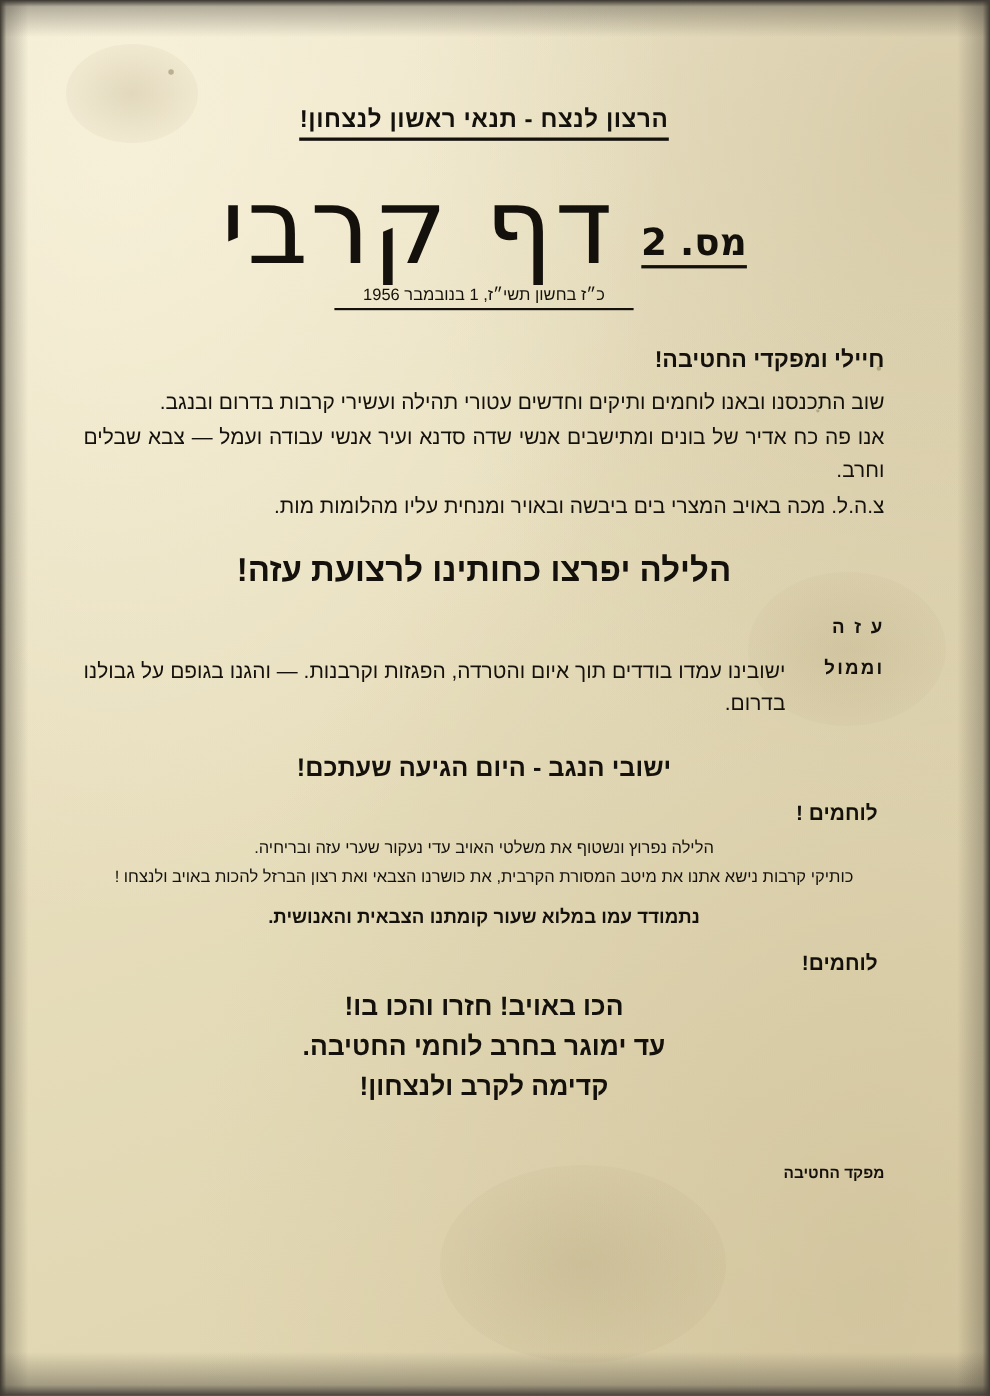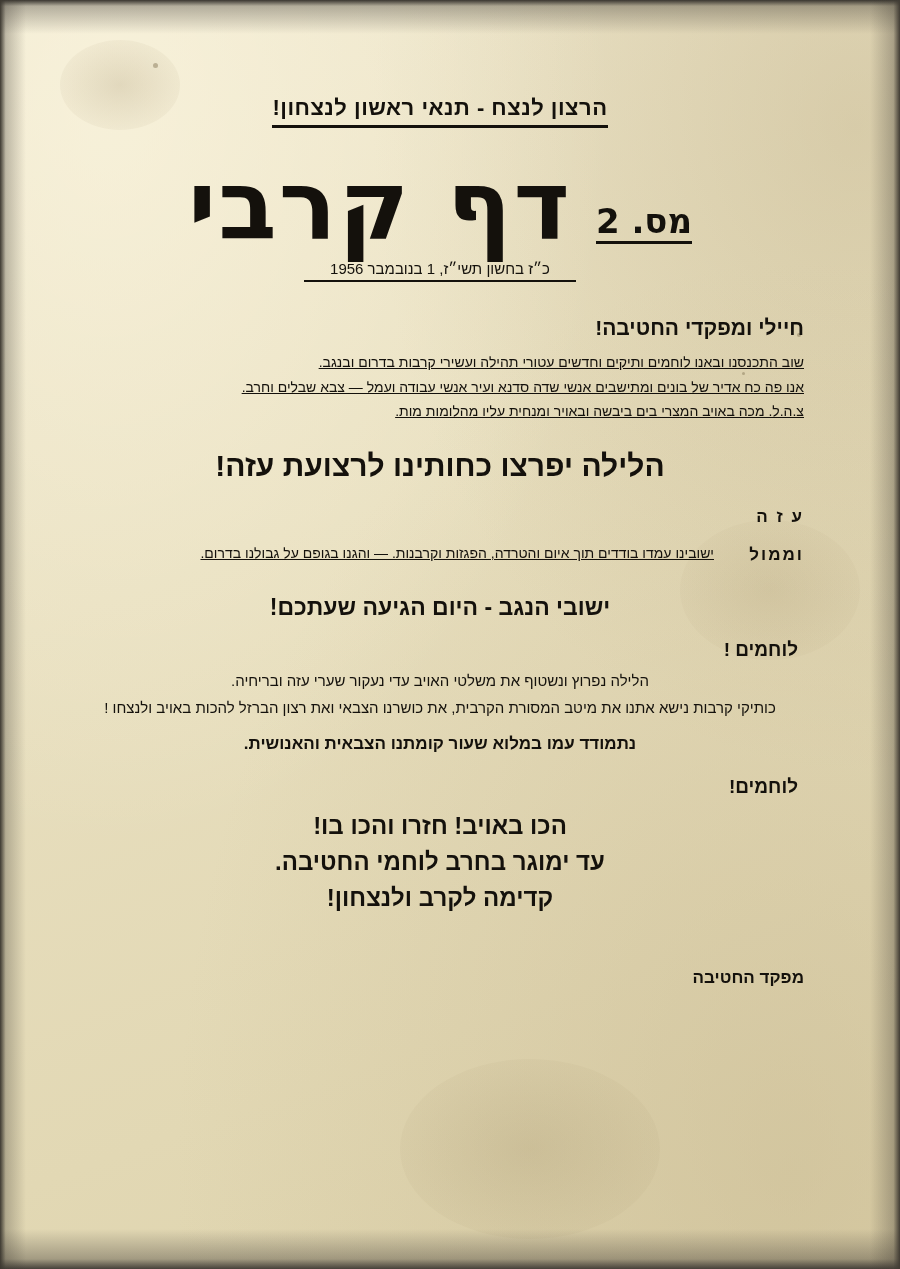--- a/index.html
+++ b/index.html
@@ -80,21 +80,21 @@
     text-align: center;
     position: relative;
     margin: 10px 0 2px 0;
     display: flex;
     align-items: flex-end;
     justify-content: center;
     gap: 24px;
   }
   .masthead-title {
     font-family: "DejaVu Sans", sans-serif;
-    font-weight: bold;
+    font-weight: normal;
     font-size: 96px;
     line-height: 1;
     letter-spacing: 2px;
   }
   .masthead-num {
     font-family: "DejaVu Sans", sans-serif;
     font-weight: bold;
     font-size: 34px;
     line-height: 1;
     border-bottom: 3px solid #14110c;
@@ -111,26 +111,25 @@
     border-bottom: 2px solid #14110c;
     padding: 0 26px 3px 26px;
   }
 
   .sec-head {
     font-weight: bold;
     font-size: 21px;
     margin: 0 0 12px 0;
   }
   .para {
-    font-size: 14px;
+    font-size: 19px;
     line-height: 1.55;
     margin: 0 0 3px 0;
     text-align: justify;
     text-align-last: right;
-    text-decoration: underline;
   }
   .block { margin-bottom: 22px; }
 
   .shout {
     text-align: center;
     font-weight: bold;
     font-size: 30px;
     margin: 26px 0 22px 0;
   }
   .shout-sm {
@@ -176,21 +175,21 @@
   }
   .final-lines {
     text-align: center;
     font-weight: bold;
     font-size: 24px;
     line-height: 1.5;
     margin: 10px 0 0 0;
   }
   .signature {
     font-weight: bold;
-    font-size: 17px;
+    font-size: 14px;
     margin-top: 52px;
     text-align: right;
   }
 </style>
 </head>
 <body>
 
 <div class="page">
   <div class="edge-top"></div>
   <div class="edge-bottom"></div>

